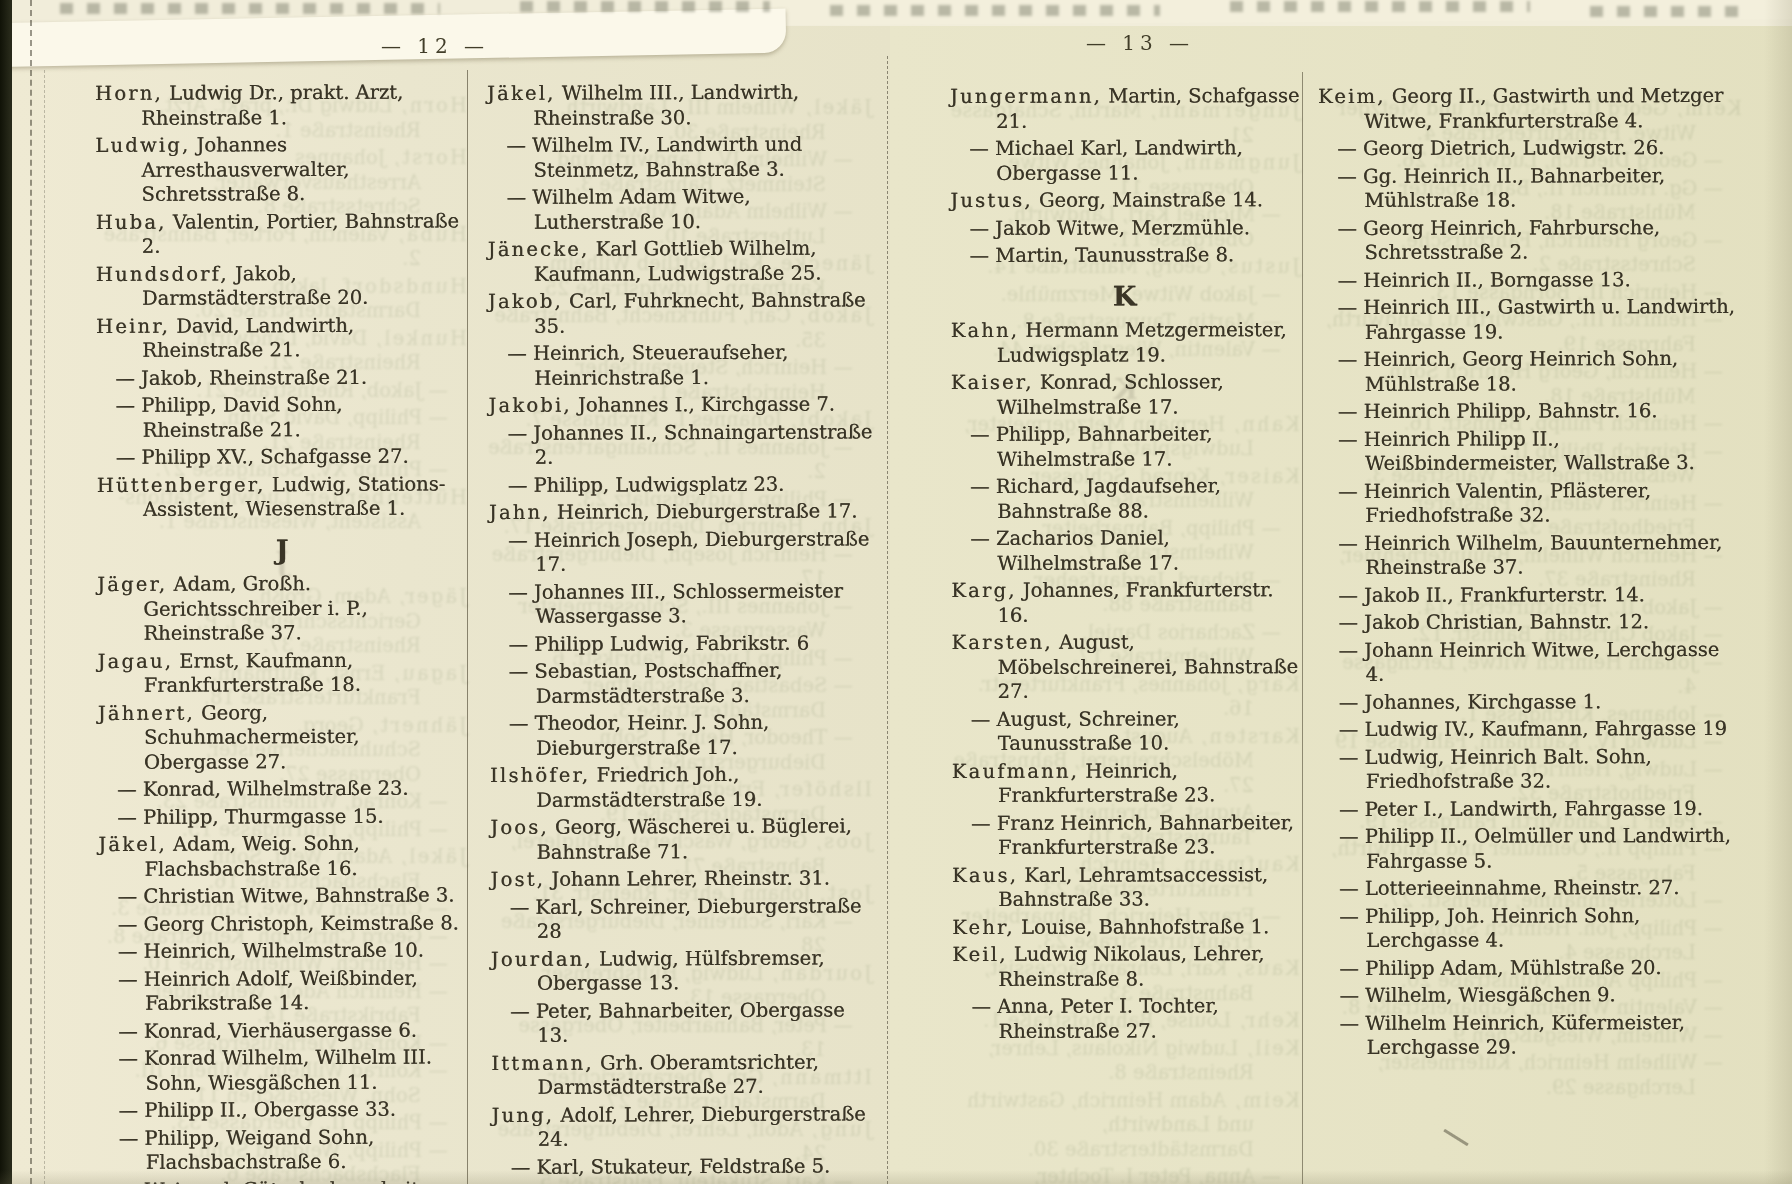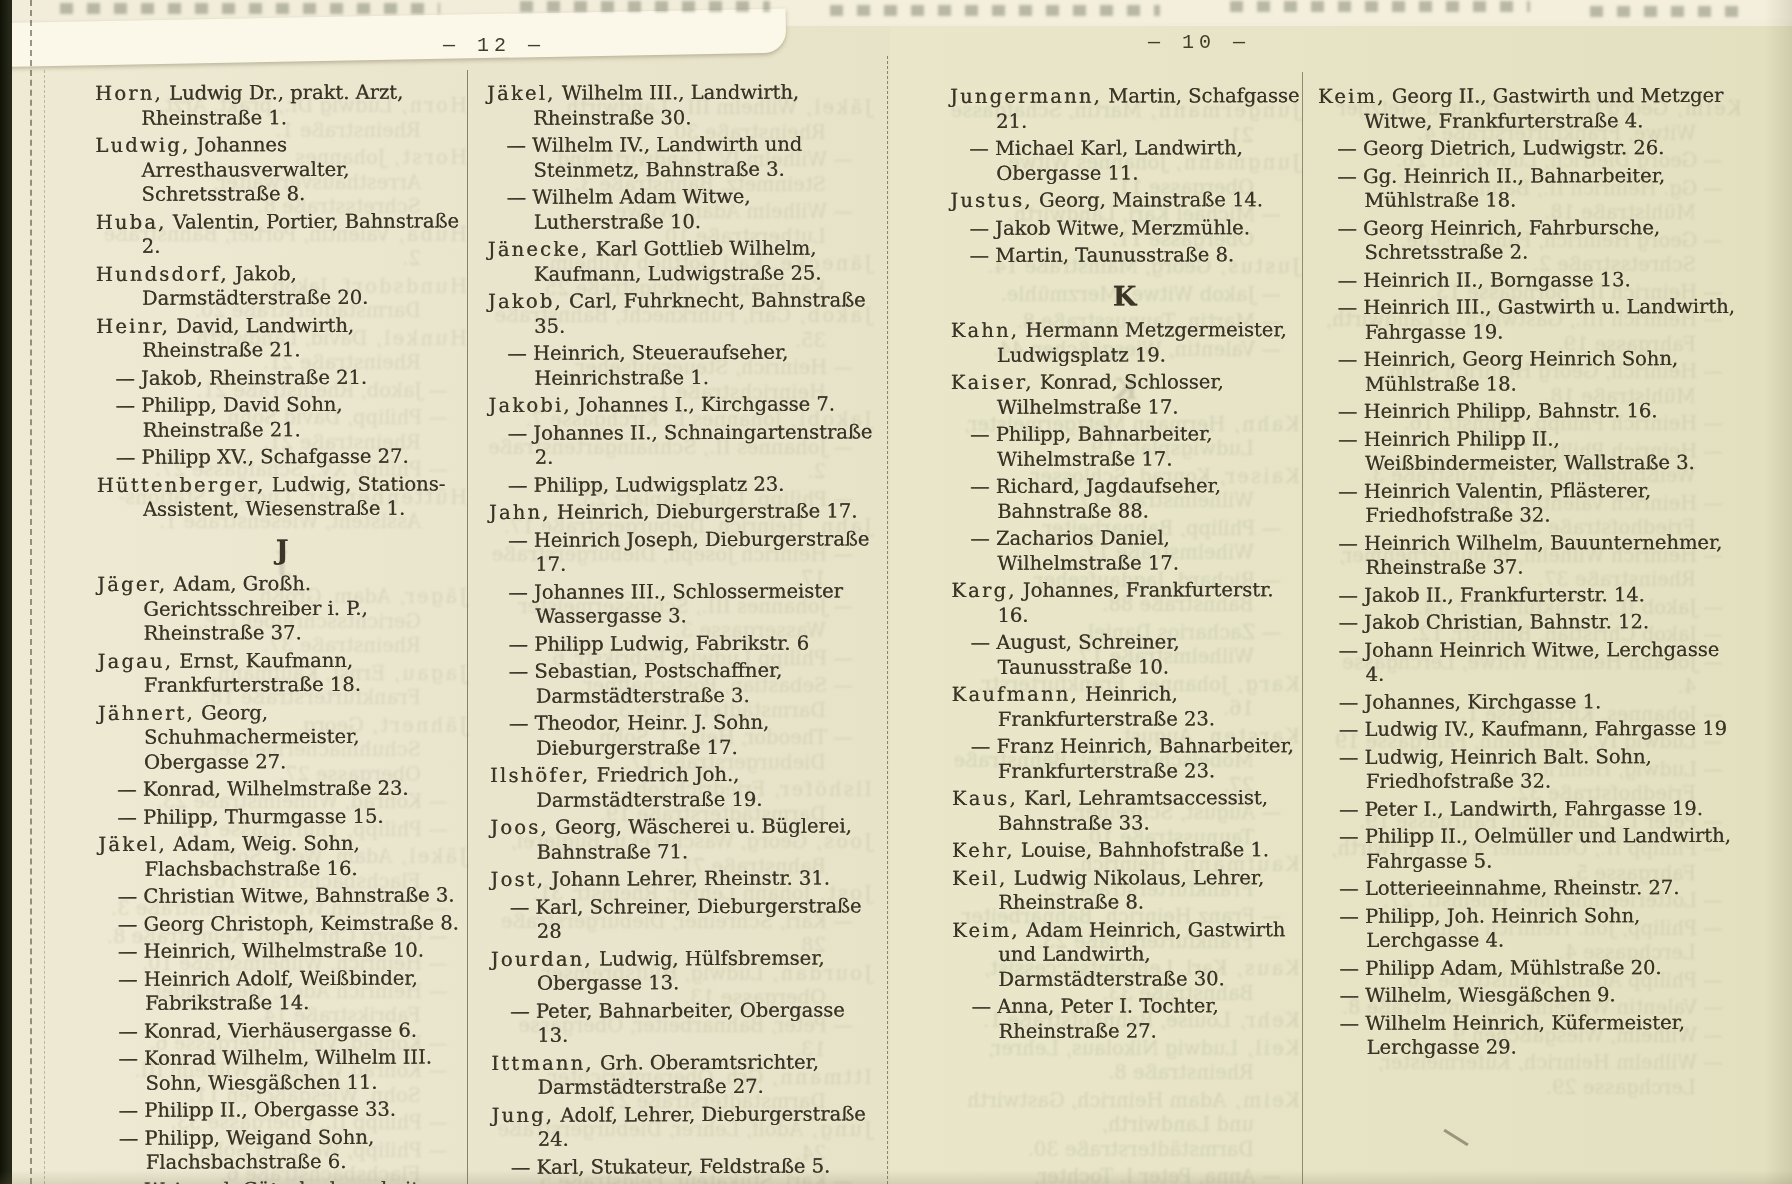--- a/index.html
+++ b/index.html
@@ -15,21 +15,21 @@
   .white-wedge{position:absolute;left:-26px;top:16px;width:812px;height:44px;background:#fbf8ea;
     transform:rotate(-1.05deg);border-radius:0 0 22px 6px;box-shadow:0 2px 4px rgba(110,100,70,.4);}
   .white-sliver{position:absolute;left:760px;top:-8px;width:1100px;height:30px;background:#f3efdc;transform:rotate(-0.35deg);}
   .binding-core{position:absolute;left:0;top:0;width:12px;height:1184px;background:linear-gradient(90deg,#101207,#262819 80%);}
   .bind-rule1{position:absolute;left:30px;top:0;height:1184px;border-left:2px dashed rgba(55,52,38,.5);}
   .bind-rule2{position:absolute;left:44px;top:70px;height:1114px;border-left:1px dashed rgba(55,52,38,.28);}
   .vrule{position:absolute;}
   .vrule-1{left:467px;top:70px;height:1114px;border-left:1.5px solid rgba(70,64,44,.6);}
   .vrule-gutter{left:887px;top:56px;height:1128px;border-left:1.5px dashed rgba(60,55,38,.55);}
   .vrule-2{left:1302px;top:72px;height:1112px;border-left:1.5px solid rgba(70,64,44,.55);}
-  .folio{position:absolute;width:220px;text-align:right;font-size:20px;color:#413d29;letter-spacing:5px;font-family:Liberation Mono, monospace;}
+  .folio{position:absolute;width:220px;text-align:center;font-size:20px;color:#413d29;letter-spacing:5px;}
   .folio-left{left:325px;top:34px;}
   .folio-right{left:1030px;top:31px;}
   .col{position:absolute;color:#383325;font-size:19.5px;line-height:24.5px;
     text-shadow:0.35px 0 0 rgba(56,51,37,.75);transform-origin:top left;}
   .col-1{left:95px;top:82px;width:372px;transform:rotate(-0.25deg);}
   .col-2{left:487px;top:82px;width:385px;transform:rotate(-0.25deg);}
   .col-3{left:950px;top:85px;width:350px;transform:rotate(-0.15deg);}
   .col-4{left:1318px;top:85px;width:424px;transform:rotate(-0.15deg);}
   .e{padding-left:46px;text-indent:-46px;margin:0 0 3px 0;}
   .e.d{text-indent:-27px;}
@@ -179,21 +179,21 @@
     <div class="e d">— Valentin Wilhelm, Kaplaneistraße 8.</div>
     <div class="e d">— Wilhelm, Wiesgäßchen 9.</div>
     <div class="e d">— Wilhelm Heinrich, Küfermeister, Lerchgasse 29.</div>
   </div>
 
 <div class="vrule vrule-1"></div>
 <div class="vrule vrule-gutter"></div>
 <div class="vrule vrule-2"></div>
 
 <div class="folio folio-left">— 12 —</div>
-<div class="folio folio-right">— 10 —</div>
+<div class="folio folio-right">— 13 —</div>
 
 <div class="col col-1">
     <div class="e m"><span class="name">Horn,</span> Ludwig Dr., prakt. Arzt, Rheinstraße 1.</div>
     <div class="e m"><span class="name">Ludwig,</span> Johannes Arresthausverwalter, Schretsstraße 8.</div>
     <div class="e m"><span class="name">Huba,</span> Valentin, Portier, Bahnstraße 2.</div>
     <div class="e m"><span class="name">Hundsdorf,</span> Jakob, Darmstädterstraße 20.</div>
     <div class="e m"><span class="name">Heinr,</span> David, Landwirth, Rheinstraße 21.</div>
     <div class="e d">— Jakob, Rheinstraße 21.</div>
     <div class="e d">— Philipp, David Sohn, Rheinstraße 21.</div>
     <div class="e d">— Philipp XV., Schafgasse 27.</div>
@@ -247,27 +247,27 @@
     <div class="e m"><span class="name">Justus,</span> Georg, Mainstraße 14.</div>
     <div class="e d">— Jakob Witwe, Merzmühle.</div>
     <div class="e d">— Martin, Taunusstraße 8.</div>
     <div class="sec">K</div>
     <div class="e m"><span class="name">Kahn,</span> Hermann Metzgermeister, Ludwigsplatz 19.</div>
     <div class="e m"><span class="name">Kaiser,</span> Konrad, Schlosser, Wilhelmstraße 17.</div>
     <div class="e d">— Philipp, Bahnarbeiter, Wihelmstraße 17.</div>
     <div class="e d">— Richard, Jagdaufseher, Bahnstraße 88.</div>
     <div class="e d">— Zacharios Daniel, Wilhelmstraße 17.</div>
     <div class="e m"><span class="name">Karg,</span> Johannes, Frankfurterstr. 16.</div>
+    <div class="e m"><span class="name">Karsten,</span> August, Möbelschreinerei, Bahnstraße 27.</div>
     <div class="e d">— August, Schreiner, Taunusstraße 10.</div>
     <div class="e m"><span class="name">Kaufmann,</span> Heinrich, Frankfurterstraße 23.</div>
     <div class="e d">— Franz Heinrich, Bahnarbeiter, Frankfurterstraße 23.</div>
     <div class="e m"><span class="name">Kaus,</span> Karl, Lehramtsaccessist, Bahnstraße 33.</div>
     <div class="e m"><span class="name">Kehr,</span> Louise, Bahnhofstraße 1.</div>
     <div class="e m"><span class="name">Keil,</span> Ludwig Nikolaus, Lehrer, Rheinstraße 8.</div>
-    <div class="e m"><span class="name">Keim,</span> Adam Heinrich, Gastwirth und Landwirth, Darmstädterstraße 30.</div>
     <div class="e d">— Anna, Peter I. Tochter, Rheinstraße 27.</div>
   </div>
 <div class="col col-4">
     <div class="e m"><span class="name">Keim,</span> Georg II., Gastwirth und Metzger Witwe, Frankfurterstraße 4.</div>
     <div class="e d">— Georg Dietrich, Ludwigstr. 26.</div>
     <div class="e d">— Gg. Heinrich II., Bahnarbeiter, Mühlstraße 18.</div>
     <div class="e d">— Georg Heinrich, Fahrbursche, Schretsstraße 2.</div>
     <div class="e d">— Heinrich II., Borngasse 13.</div>
     <div class="e d">— Heinrich III., Gastwirth u. Landwirth, Fahrgasse 19.</div>
     <div class="e d">— Heinrich, Georg Heinrich Sohn, Mühlstraße 18.</div>

